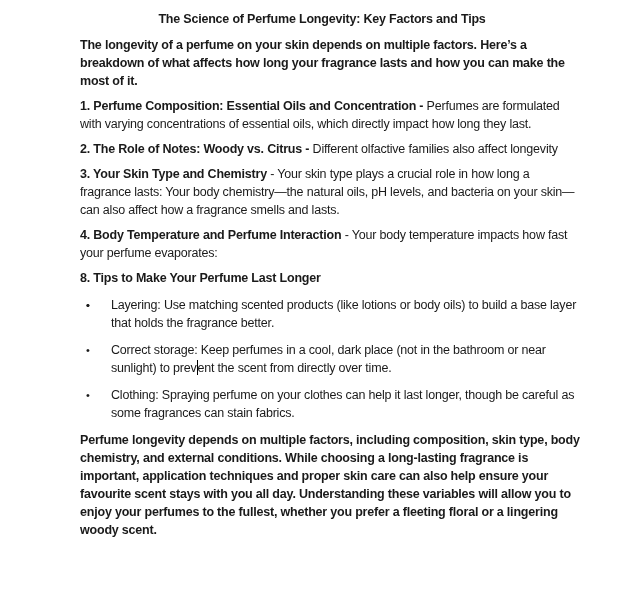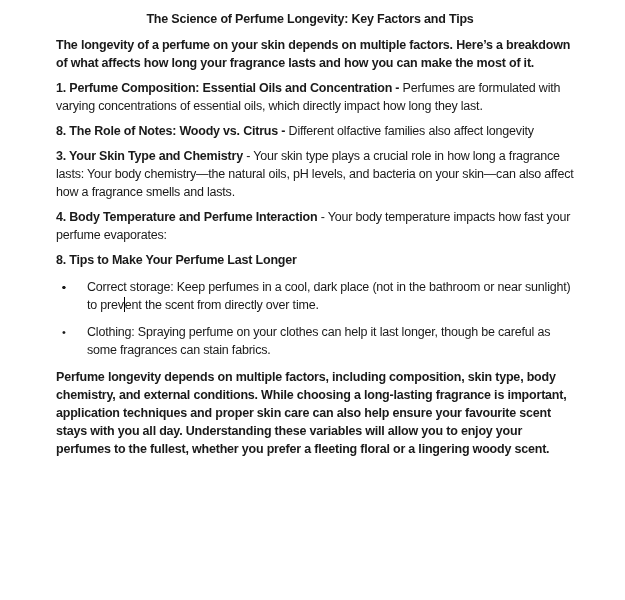--- a/index.html
+++ b/index.html
@@ -4,21 +4,21 @@
 <style>
   html, body {
     margin: 0;
     padding: 0;
     background: #ffffff;
   }
   .page {
     width: 625px;
     height: 600px;
     box-sizing: border-box;
-    padding: 10px 45px 0 40px;
+    padding: 10px 45px 0 64px;
     background: #ffffff;
     font-family: "Liberation Sans", sans-serif;
     font-size: 12.5px;
     letter-spacing: -0.2px;
     line-height: 18px;
     color: #1a1a1a;
     overflow: hidden;
     cursor: text;
   }
   .title {
@@ -62,32 +62,32 @@
 <body>
 
 <div class="page">
 
   <h1 class="title">The Science of Perfume Longevity: Key Factors and Tips</h1>
 
   <p class="para bold">The longevity of a perfume on your skin depends on multiple factors. Here’s a breakdown of what affects how long your fragrance lasts and how you can make the most of it.</p>
 
   <p class="para"><span class="bold">1. Perfume Composition: Essential Oils and Concentration - </span><span>Perfumes are formulated with varying concentrations of essential oils, which directly impact how long they last.</span></p>
 
-  <p class="para"><span class="bold">8. The Role of Notes: Woody vs. Citrus - </span><span>Different olfactive families also affect longevity</span></p>
+  <p class="para"><span class="bold">2. The Role of Notes: Woody vs. Citrus - </span><span>Different olfactive families also affect longevity</span></p>
 
   <p class="para"><span class="bold">3. Your Skin Type and Chemistry</span><span> - Your skin type plays a crucial role in how long a fragrance lasts: Your body chemistry—the natural oils, pH levels, and bacteria on your skin—can also affect how a fragrance smells and lasts.</span></p>
 
   <p class="para"><span class="bold">4. Body Temperature and Perfume Interaction</span><span> - Your body temperature impacts how fast your perfume evaporates:</span></p>
 
 
 
   <p class="para"><span class="bold">8. Tips to Make Your Perfume Last Longer</span><span></span></p>
 
   <ul class="tips">
     <li><span class="marker">•</span></li>
-    <li><span class="marker">•</span></li>
+    <li><span class="marker">•</span><span>Layering: Use matching scented products (like lotions or body oils) to build a base layer that holds the fragrance better.</span></li>
     <li><span class="marker">•</span><span>Correct storage: Keep perfumes in a cool, dark place (not in the bathroom or near sunlight) to prev</span><span class="caret"></span><span>ent the scent from directly over time.</span></li>
     <li><span class="marker">•</span><span>Clothing: Spraying perfume on your clothes can help it last longer, though be careful as some fragrances can stain fabrics.</span></li>
   </ul>
 
   <p class="para bold">Perfume longevity depends on multiple factors, including composition, skin type, body chemistry, and external conditions. While choosing a long-lasting fragrance is important, application techniques and proper skin care can also help ensure your favourite scent stays with you all day. Understanding these variables will allow you to enjoy your perfumes to the fullest, whether you prefer a fleeting floral or a lingering woody scent.</p>
 
 </div>
 
 </body></html>

